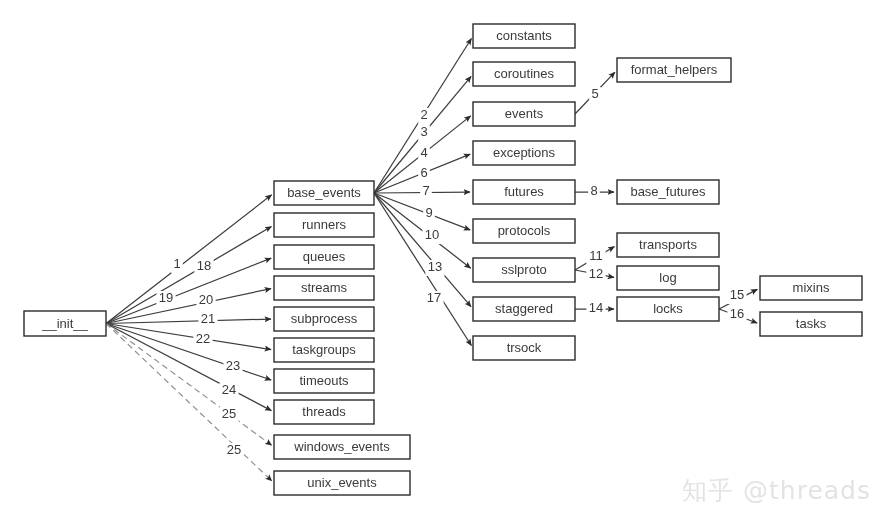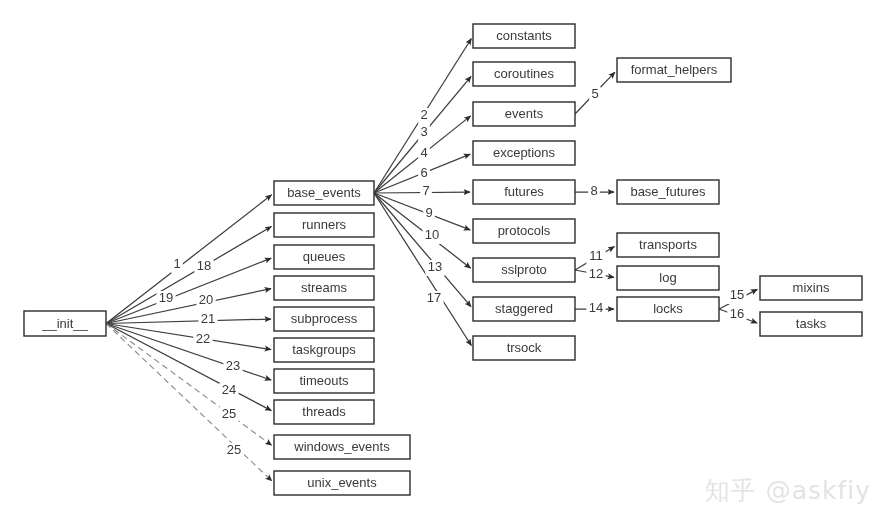--- a/index.html
+++ b/index.html
@@ -267,14 +267,14 @@
         <text x="596" y="275" class="edge-label">12</text>
         <rect x="586.4" y="301" width="19.2" height="16" fill="#ffffff"></rect>
         <text x="596" y="309" class="edge-label">14</text>
         <rect x="727.4" y="288" width="19.2" height="16" fill="#ffffff"></rect>
         <text x="737" y="296" class="edge-label">15</text>
         <rect x="727.4" y="307" width="19.2" height="16" fill="#ffffff"></rect>
         <text x="737" y="315" class="edge-label">16</text>
       </g>
   </svg>
 
-  <div class="watermark">知乎 @askfiy</div>
+  <div class="watermark">知乎 @threads</div>
 </div>
 
 </body></html>

